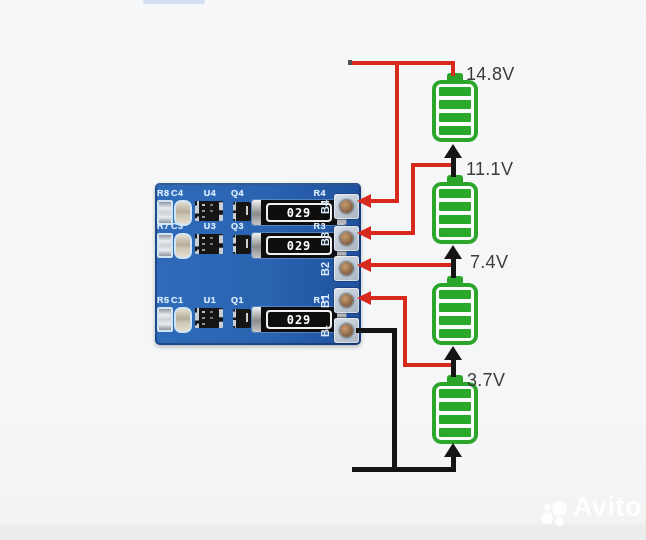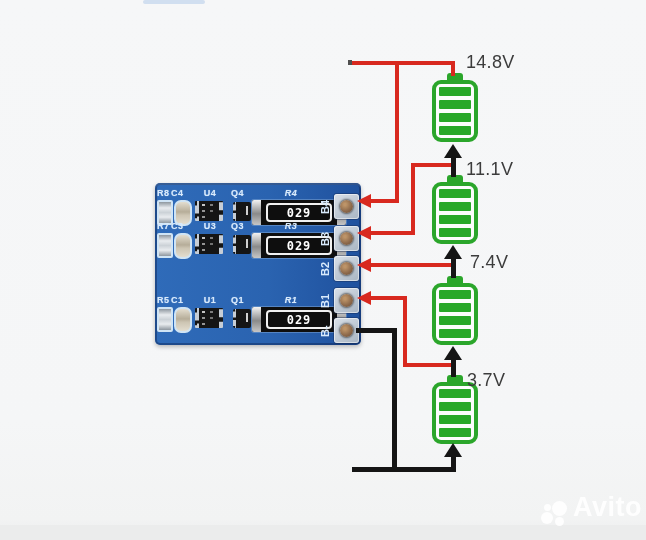--- a/index.html
+++ b/index.html
@@ -10,21 +10,21 @@
 
   
   .pcb{position:absolute;left:155px;top:183px;width:206px;height:162px;border-radius:5px;z-index:2;
        background:linear-gradient(90deg,#2f6bb9 0%,#2a63b0 55%,#1f519e 100%);
        box-shadow:inset 0 0 0 2px rgba(12,36,84,.45), inset 0 2px 0 rgba(190,220,250,.3), 0 2px 4px rgba(0,0,0,.25);}
   .row{position:absolute;left:0;width:206px;height:34px;}
   .sk{position:absolute;top:0;font-size:9px;font-weight:bold;color:#d8eafc;letter-spacing:.5px;text-shadow:0 0 1px rgba(216,234,252,.6);}
   .lbl-r{left:2px;}  .lbl-c{left:16px;}
   .lbl-u{left:42px;width:26px;text-align:center;}
   .lbl-q{left:76px;width:22px;text-align:left;}
-  .lbl-pr{left:111px;width:50px;text-align:center;font-style:italic;}
+  .lbl-pr{left:121px;width:50px;text-align:right;}
   .res-small{position:absolute;left:2px;top:12px;width:12px;height:21px;border:2px solid #cfe4f5;border-radius:2px;
        background:linear-gradient(180deg,#8e979f 0%,#e9ecef 28%,#ccd2d7 50%,#e9ecef 72%,#8e979f 100%);}
   .smd-cap{position:absolute;left:19px;top:12px;width:14px;height:22px;border:2px solid #cfe4f5;border-radius:7px;
        background:linear-gradient(180deg,#e3ddcf 0%,#b6ad99 45%,#cdc5b3 60%,#e3ddcf 100%);}
   .ic{position:absolute;left:40px;top:13px;width:20px;height:20px;background:#151515;border-radius:1px;
        border-left:4px dashed #c7ced6;border-right:4px dashed #c7ced6;}
   .ic::after{content:"";position:absolute;left:3px;top:3px;width:3px;height:2px;background:rgba(255,255,255,.75);box-shadow:0 6px 0 rgba(255,255,255,.55),0 12px 0 rgba(255,255,255,.55),8px 0 0 rgba(255,255,255,.45),8px 6px 0 rgba(255,255,255,.4);}
   .fet{position:absolute;left:78px;top:14px;width:15px;height:19px;background:#151515;border-radius:2px;
        border-left:3px dashed #c7ced6;}
   .fet::after{content:"";position:absolute;right:3px;top:4px;width:2px;height:9px;background:rgba(255,255,255,.8);}
@@ -230,21 +230,21 @@
   <div class="battery" style="left:432px;top:375px">
     <div class="bcap"></div>
     <div class="bbody">
       <i class="bar"></i>
         <i class="bar"></i>
         <i class="bar"></i>
         <i class="bar"></i>
     </div>
   </div>
 
-  <div class="vlabel" style="left:466px;top:52px">14.8V</div>
+  <div class="vlabel" style="left:466px;top:64px">14.8V</div>
   <div class="vlabel" style="left:466px;top:159px">11.1V</div>
   <div class="vlabel" style="left:470px;top:252px">7.4V</div>
   <div class="vlabel" style="left:467px;top:370px">3.7V</div>
 
   <div class="wm">
     <div class="wm-logo">
       <i class="wm-c1"></i>
         <i class="wm-c2"></i>
         <i class="wm-c3"></i>
         <i class="wm-c4"></i>

